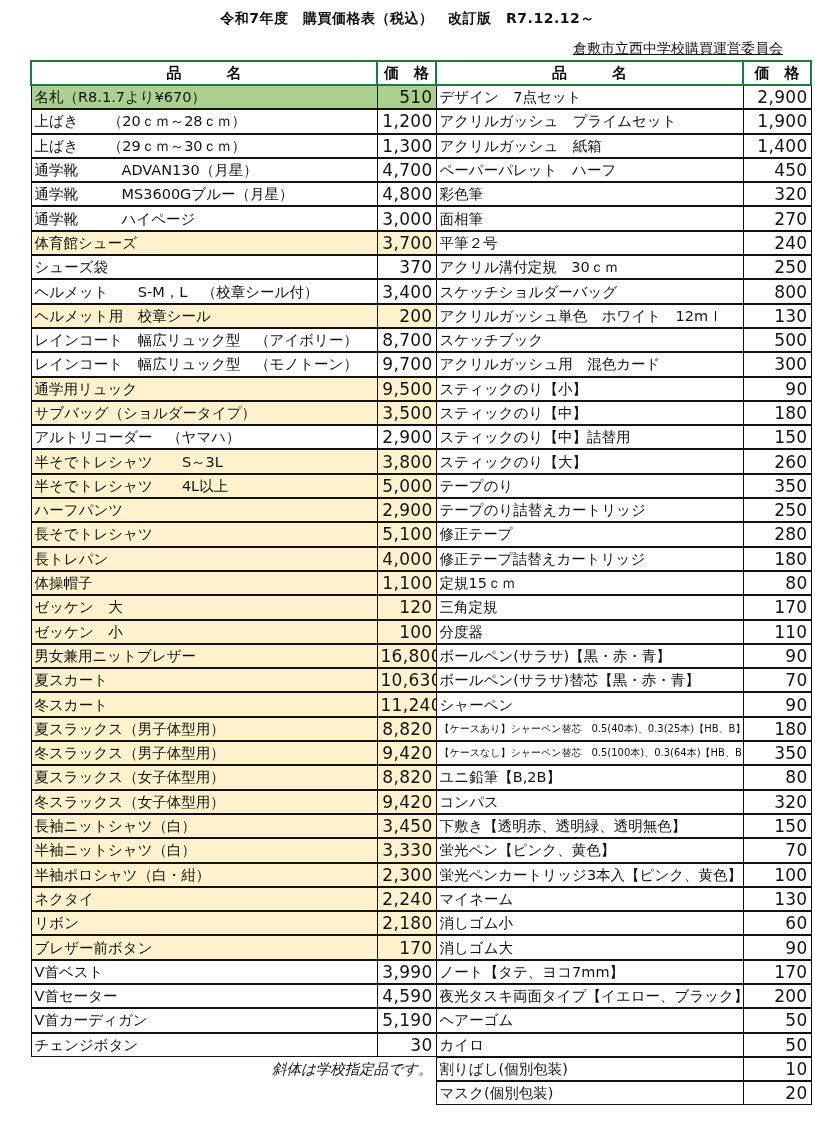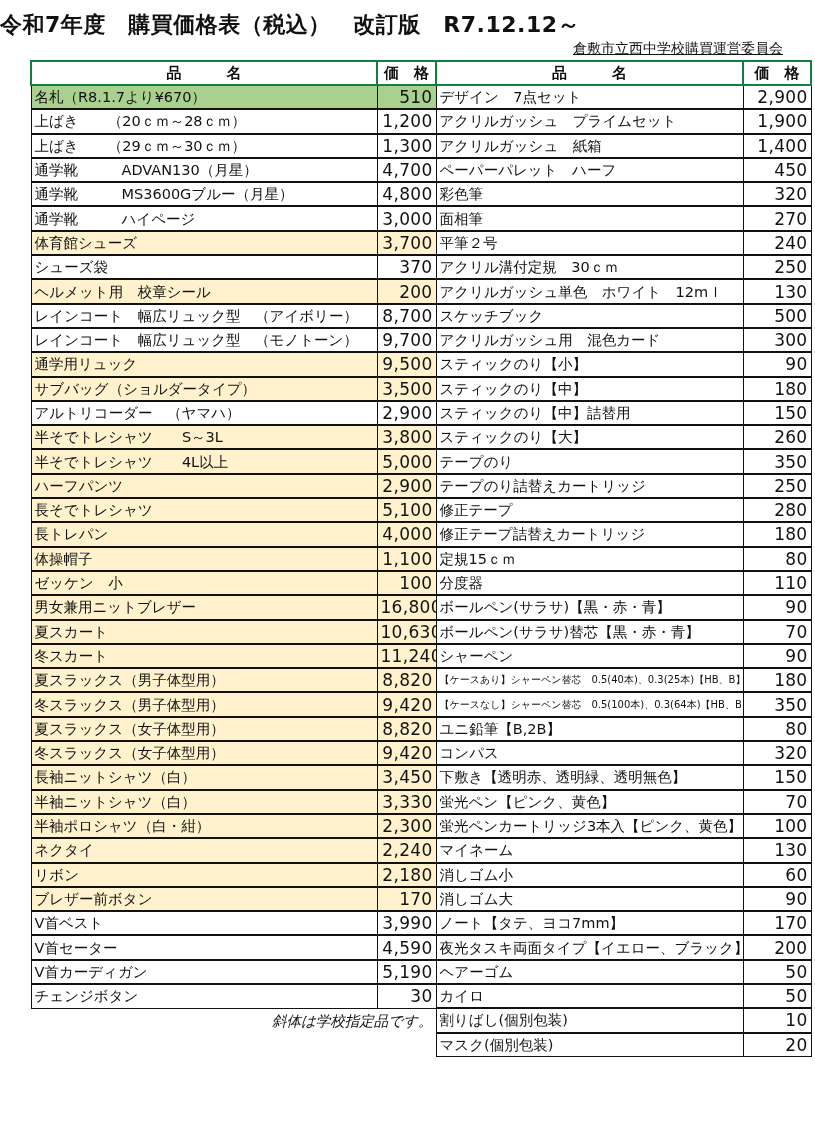--- a/index.html
+++ b/index.html
@@ -1,17 +1,17 @@
 <!DOCTYPE html>
 <html><head>
 <meta charset="utf-8">
 <style>
   html, body { margin: 0; padding: 0; background: #ffffff; }
   body { width: 815px; height: 1127px; position: relative; font-family: "DejaVu Sans", sans-serif; color: #111; overflow: hidden; }
-  .title { position: absolute; top: 10px; left: 0; width: 815px; font-size: 22px; font-weight: bold; letter-spacing: 0.5px; }
+  .title { position: absolute; top: 10px; left: 0; width: 815px; text-align: center; font-size: 14px; font-weight: bold; letter-spacing: 0.5px; }
   .title span { white-space: pre; }
   .org { position: absolute; top: 40px; right: 32px; font-size: 14px; text-decoration: underline; text-align: center; }
   table.main { position: absolute; top: 60px; left: 30px; border-collapse: collapse; table-layout: fixed; width: 754px; }
   table.main col.n1 { width: 346px; }
   table.main col.p1 { width: 59px; }
   table.main col.n2 { width: 307px; }
   table.main col.p2 { width: 68px; }
   table.main td, table.main th { height: 22.3px; padding: 0 3px; font-size: 14.5px; line-height: 22px; white-space: nowrap; overflow: hidden; border: 1px solid #111; border-top: 2px solid #111; }
   table.main th { font-weight: bold; font-size: 15px; text-align: center; height: 22px; border: 2px solid #15803d; }
   table.main td.price { text-align: right; font-size: 17px; letter-spacing: 0.3px; }
@@ -89,20 +89,26 @@
         <td class="c-name">平筆２号</td>
         <td class="price last-col">240</td>
       </tr>
       <tr>
         <td class="c-name first-col">シューズ袋</td>
         <td class="price sep">370</td>
         <td class="c-name">アクリル溝付定規　30ｃｍ</td>
         <td class="price last-col">250</td>
       </tr>
       <tr>
+        <td class="c-name first-col">ヘルメット　　S-M，L　（校章シール付）</td>
+        <td class="price sep">3,400</td>
+        <td class="c-name">スケッチショルダーバッグ</td>
+        <td class="price last-col">800</td>
+      </tr>
+      <tr>
         <td class="c-name first-col ital hl-yellow">ヘルメット用　校章シール</td>
         <td class="price sep ital hl-yellow">200</td>
         <td class="c-name">アクリルガッシュ単色　ホワイト　12mｌ</td>
         <td class="price last-col">130</td>
       </tr>
       <tr>
         <td class="c-name first-col">レインコート　幅広リュック型　（アイボリー）</td>
         <td class="price sep">8,700</td>
         <td class="c-name">スケッチブック</td>
         <td class="price last-col">500</td>
@@ -161,20 +167,26 @@
         <td class="c-name">修正テープ詰替えカートリッジ</td>
         <td class="price last-col">180</td>
       </tr>
       <tr>
         <td class="c-name first-col ital hl-yellow">体操帽子</td>
         <td class="price sep ital hl-yellow">1,100</td>
         <td class="c-name">定規15ｃｍ</td>
         <td class="price last-col">80</td>
       </tr>
       <tr>
+        <td class="c-name first-col ital hl-yellow">ゼッケン　大</td>
+        <td class="price sep ital hl-yellow">120</td>
+        <td class="c-name">三角定規</td>
+        <td class="price last-col">170</td>
+      </tr>
+      <tr>
         <td class="c-name first-col ital hl-yellow">ゼッケン　小</td>
         <td class="price sep ital hl-yellow">100</td>
         <td class="c-name">分度器</td>
         <td class="price last-col">110</td>
       </tr>
       <tr>
         <td class="c-name first-col ital hl-yellow">男女兼用ニットブレザー</td>
         <td class="price sep ital hl-yellow">16,800</td>
         <td class="c-name">ボールペン(サラサ)【黒・赤・青】</td>
         <td class="price last-col">90</td>

